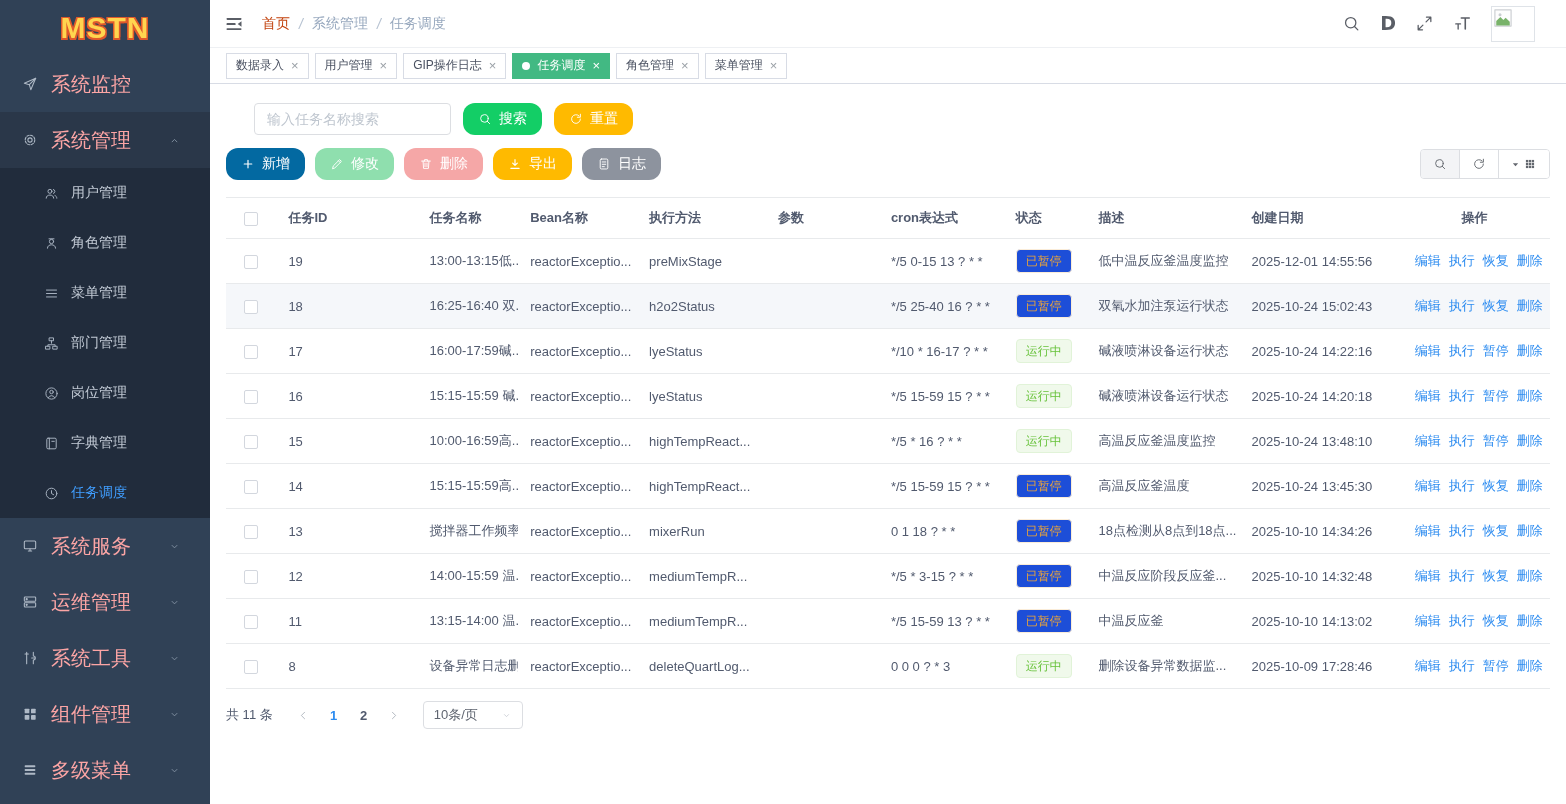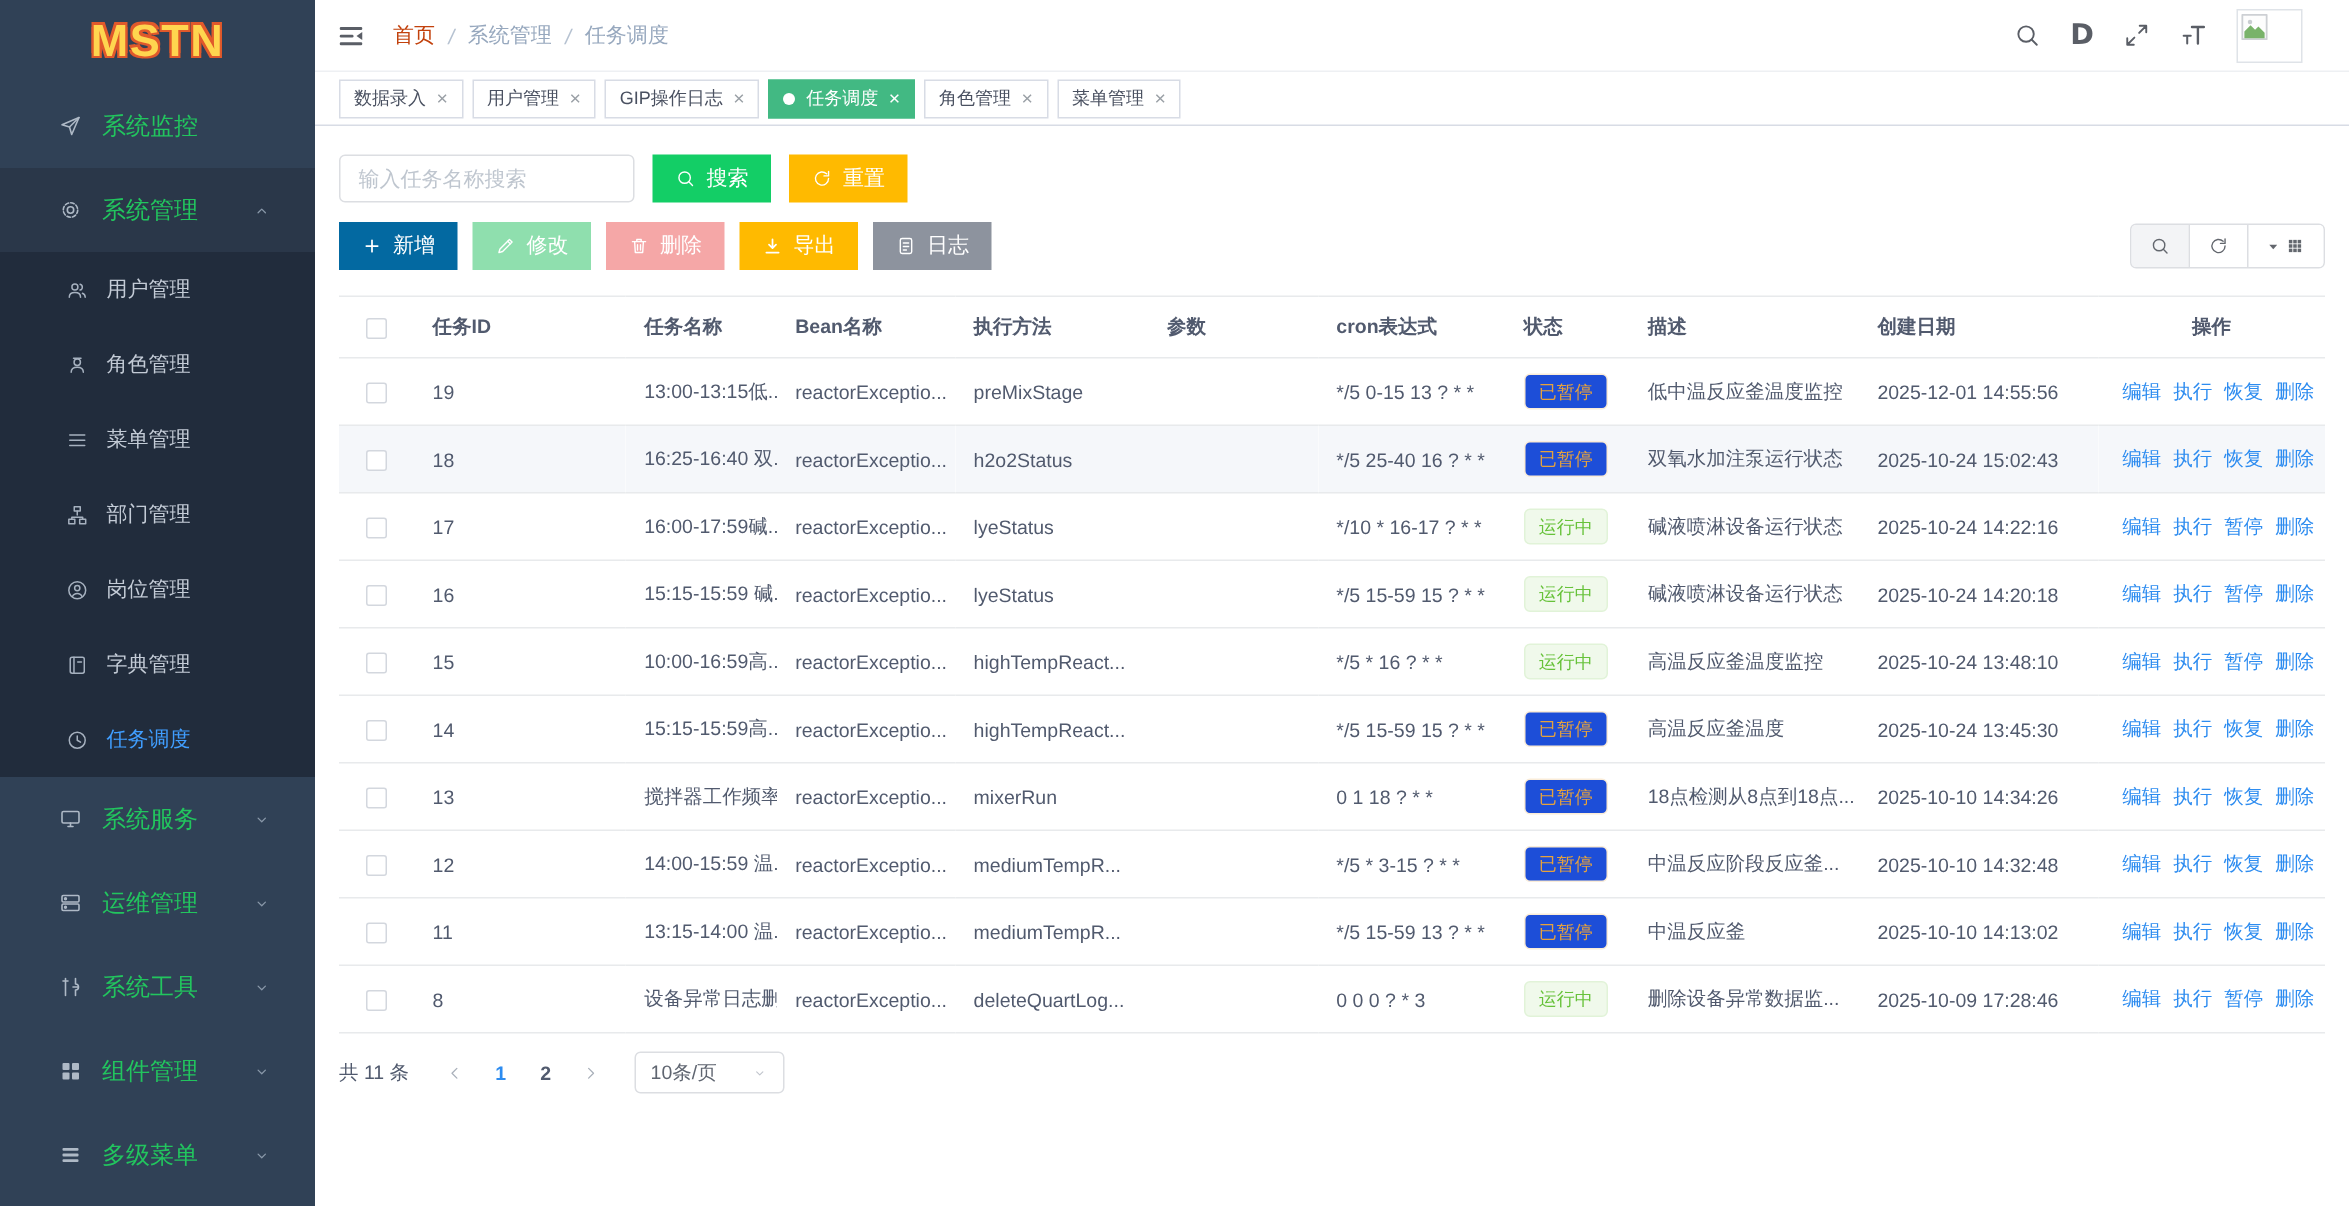--- a/index.html
+++ b/index.html
@@ -7,22 +7,22 @@
               font-family:"Liberation Sans","DejaVu Sans",sans-serif; }
   .app { display:flex; width:1566px; height:804px; }
 
   
   .sidebar { flex:0 0 210px; background:#304156; height:804px; overflow:hidden; }
   .logo { height:56px; display:flex; align-items:center; justify-content:center;
           font-size:30px; font-weight:bold; letter-spacing:1px; color:#ffd54f;
           text-shadow:-1.5px -1.5px 0 #e0592b, 1.5px -1.5px 0 #e0592b,
                       -1.5px 1.5px 0 #e0592b, 1.5px 1.5px 0 #e0592b; }
   .menu { width:100%; }
-  .m-item { height:56px; display:flex; align-items:center; padding:0 16px 0 39px;
-            font-size:16px; color:#22c55e; cursor:pointer; }
+  .m-item { height:56px; display:flex; align-items:center; padding:0 16px 0 22px;
+            font-size:20px; color:#fca5a5; cursor:pointer; }
   .m-item.open { background:#2a3749; }
   .ico { display:inline-flex; align-items:center; justify-content:center; }
   .ico svg { width:16px; height:16px; }
   .m-item > .ico { color:#aeb9c6; margin-right:13px; }
   .m-item .chev { margin-left:auto; color:#8897a8; }
   .m-item .chev svg { width:13px; height:13px; }
   .submenu { background:#212c3c; }
   .s-item { height:50px; display:flex; align-items:center; padding-left:44px;
             font-size:14px; color:#c3cbd6; cursor:pointer; }
   .s-item > .ico { color:#a6b1bf; margin-right:12px; }
@@ -53,31 +53,31 @@
                padding:0 16px; border-bottom:1px solid #d8dce5; background:#fff; }
   .tab { height:26px; display:inline-flex; align-items:center; gap:7px; padding:0 9px;
          border:1px solid #d8dce5; background:#fff; font-size:12px; color:#495060; cursor:pointer; }
   .tab .x { color:#9aa0a6; font-size:13px; line-height:1; }
   .tab .dot { width:8px; height:8px; border-radius:50%; background:#fff; }
   .tab.active { background:#42b983; border-color:#42b983; color:#fff; }
   .tab.active .x { color:#fff; }
 
   .content { padding:19px 16px 0 16px; flex:1; overflow:hidden; }
 
-  .filter-row { display:flex; align-items:flex-start; gap:12px; margin-bottom:13px; }
+  .filter-row { display:flex; align-items:flex-start; gap:12px; margin-bottom:13px;margin-left:28px; }
   .text-input { width:197px; height:32px; border:1px solid #dcdee2; border-radius:4px;
                 padding:0 12px; font-size:14px; color:#515a6e; outline:none; }
   .text-input::placeholder { color:#bfc6cf; }
   .date-box { width:225px; height:32px; border:1px solid #dcdee2; border-radius:4px;
               display:flex; align-items:center; padding:0 10px; font-size:14px;
               color:#bfc6cf; cursor:pointer; }
   .date-box .ico { color:#c0c4cc; margin-right:2px; }
   .date-box .ico svg { width:15px; height:15px; }
   .date-box .ph { flex:1; text-align:center; }
-  .btn { height:32px; padding:0 15px; border:none; border-radius:0; color:#fff;
+  .btn { height:32px; padding:0 15px; border:none; border-radius:12px; color:#fff;
          font-size:14px; display:inline-flex; align-items:center; gap:7px; cursor:pointer; }
   .btn .ico svg { width:14px; height:14px; }
   .btn-search { background:#13ce66; }
   .btn-reset  { background:#ffba00; }
 
   .action-row { display:flex; align-items:center; margin-bottom:9px; }
   .action-left { display:flex; gap:10px; }
   .btn-add    { background:#0369a1; }
   .btn-edit   { background:#8fdfae; }
   .btn-del    { background:#f5a7a7; }

